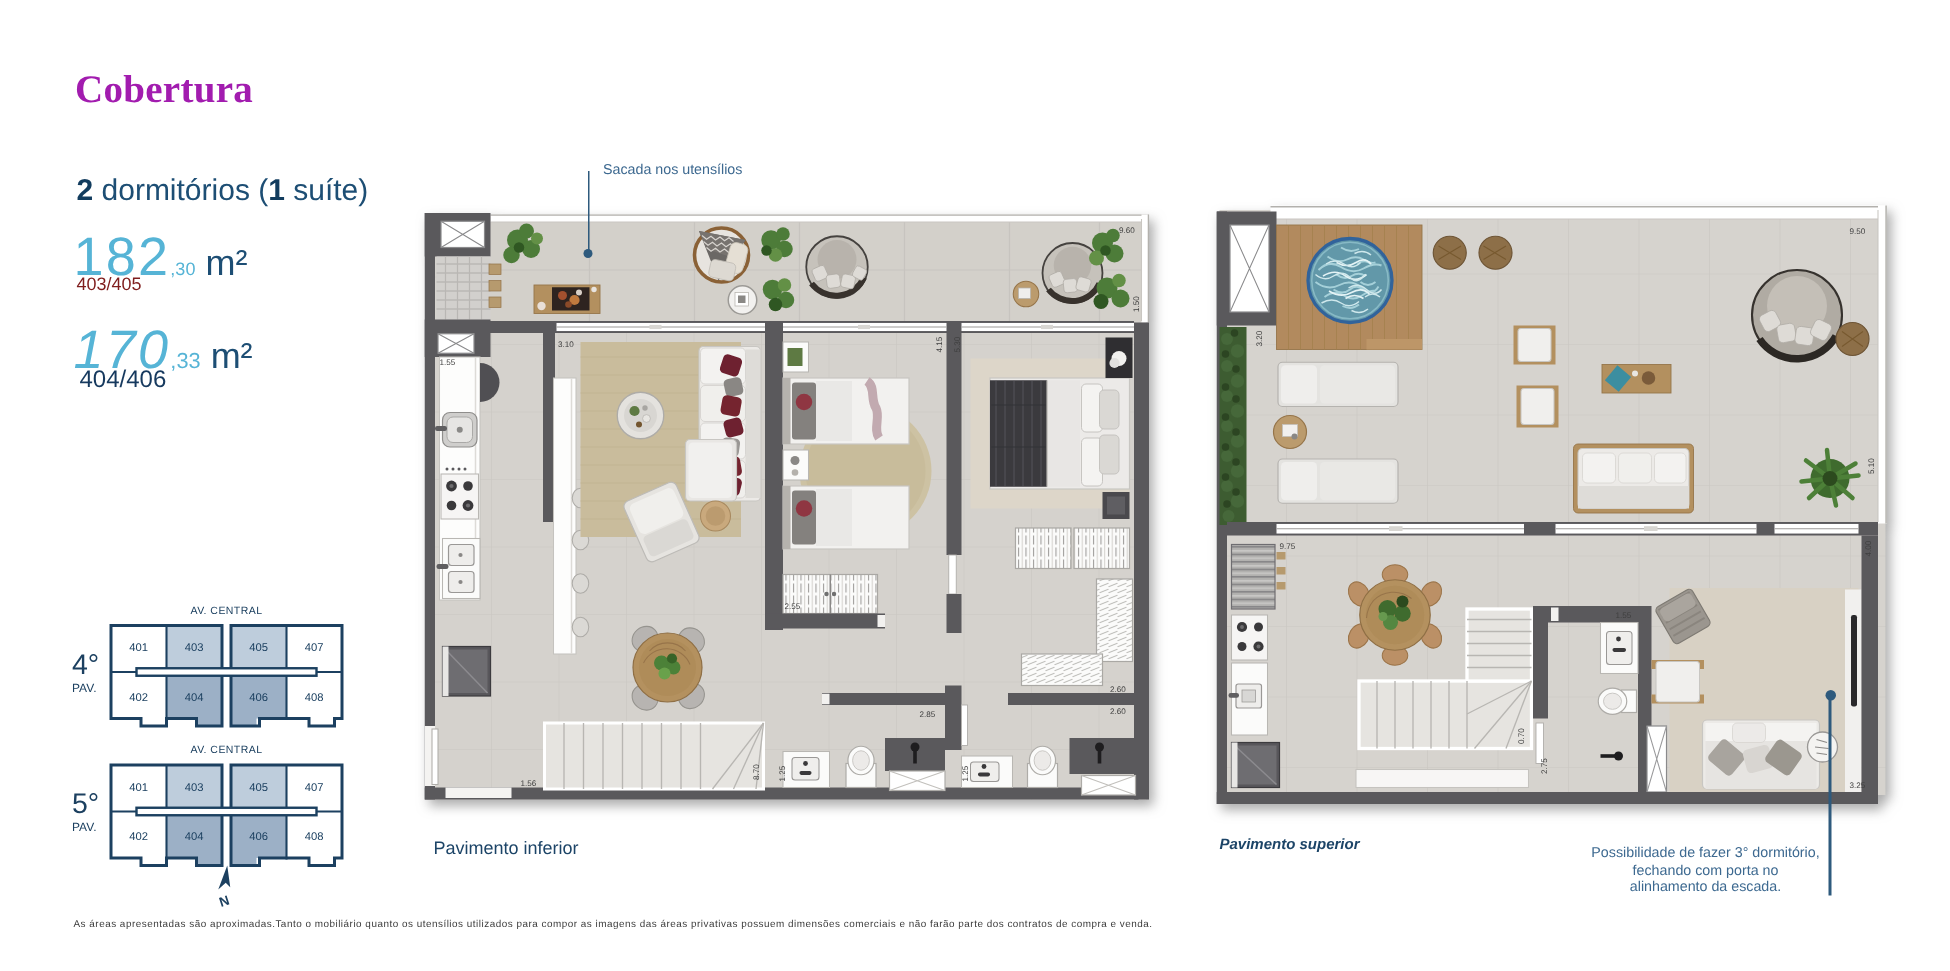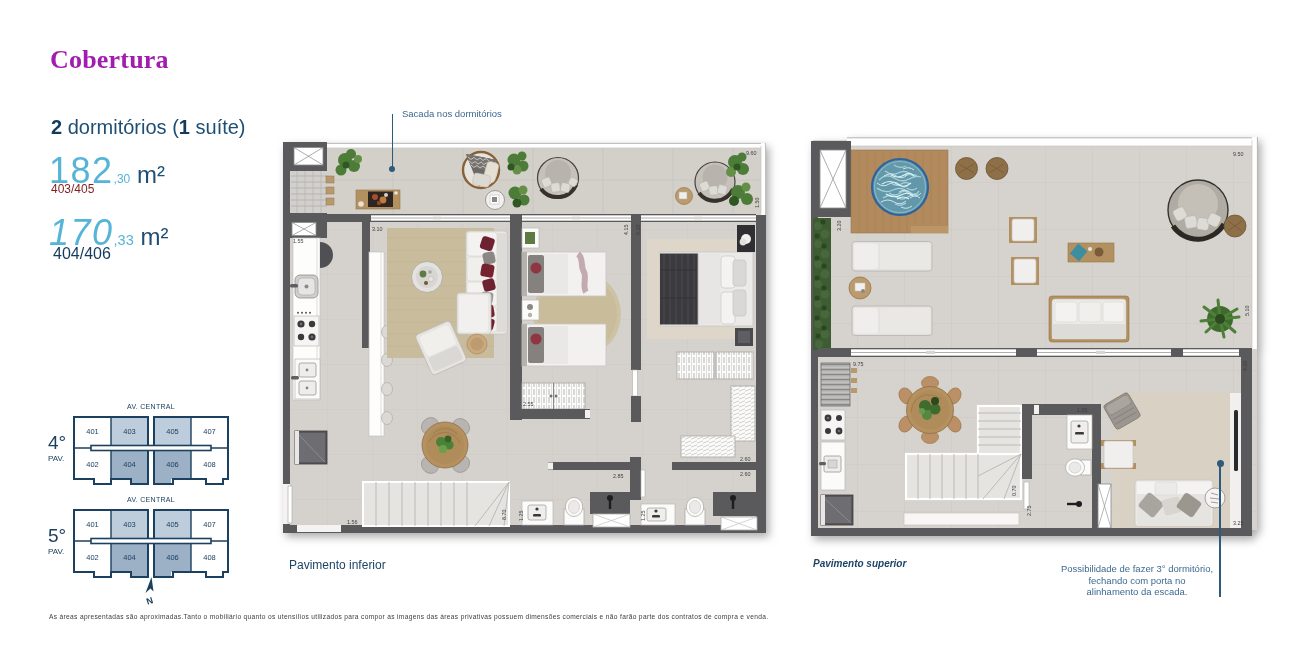--- a/index.html
+++ b/index.html
@@ -98,21 +98,21 @@
   </g>
 </g>
 
 <g>
   <path d="M106.5 182 L100.5 198 L105.5 193.5 L108.5 196.5 Z" fill="#1c4060"></path>
   <text x="101" y="209" font-size="9" font-weight="bold" fill="#1c4060" transform="rotate(-18 104 205)">N</text>
 </g>
 
 </svg>
 
-<div class="abs" style="left:402px;top:108px;font-size:9.5px;color:#3d6990;z-index:6;">Sacada nos dormitórios</div>
+<div class="abs" style="left:402px;top:108px;font-size:9.5px;color:#3d6990;z-index:6;">Sacada nos utensílios</div>
 
 <div class="abs" style="left:391.5px;top:114px;width:1.5px;height:54px;background:#2e5a7d;z-index:6;"></div>
 
 <div class="abs" style="left:389px;top:166px;width:6px;height:6px;border-radius:50%;background:#2e5a7d;z-index:6;"></div>
 
 <svg class="abs" style="left:283px;top:140px;filter:drop-shadow(3px 4px 4px rgba(90,90,90,0.5));" width="486" height="396" viewBox="0 0 486 396">
 <defs>
   <pattern id="wrd" width="5" height="8" patternUnits="userSpaceOnUse">
     <rect width="5" height="8" fill="#fbfbfa"></rect>
     <line x1="1" y1="1" x2="1" y2="7" stroke="#9a9896" stroke-width="0.7"></line>

